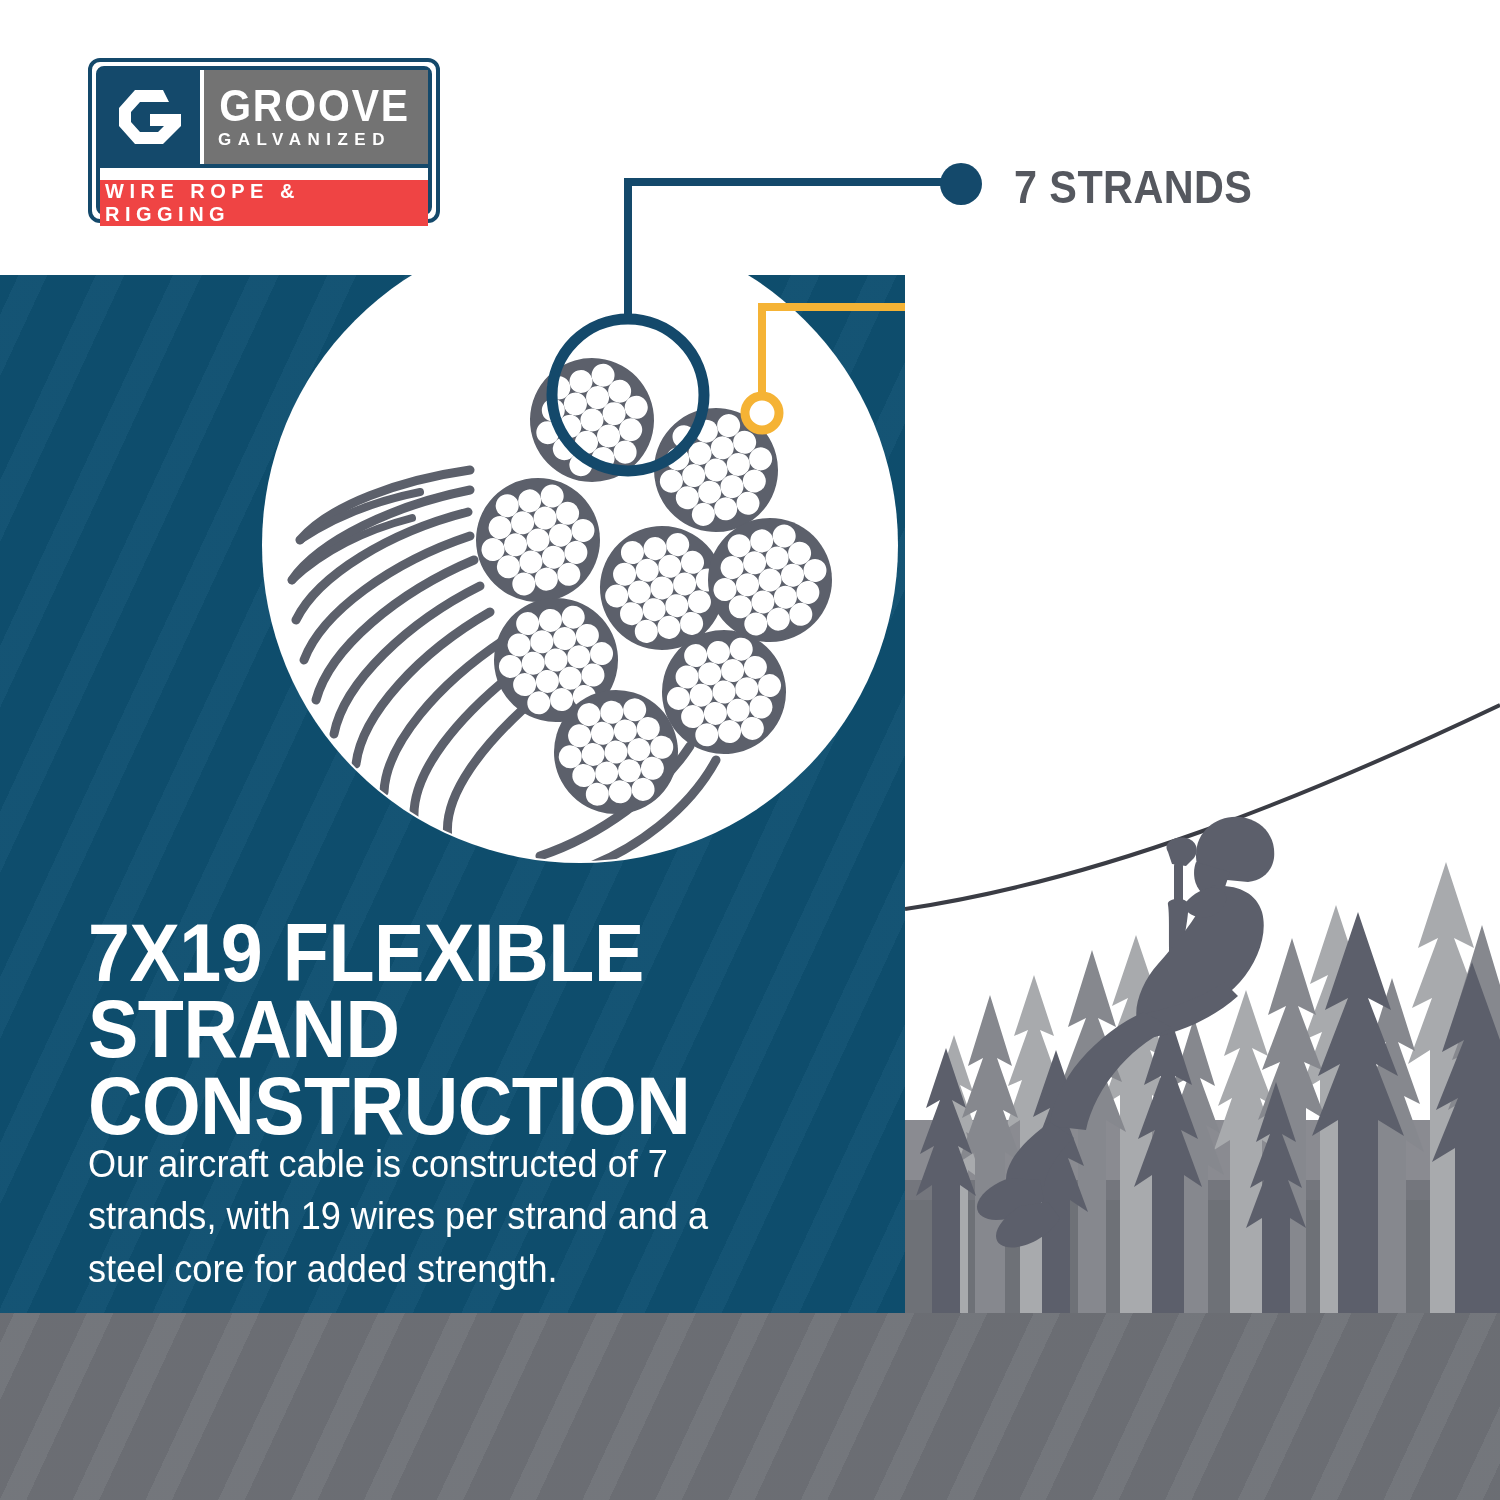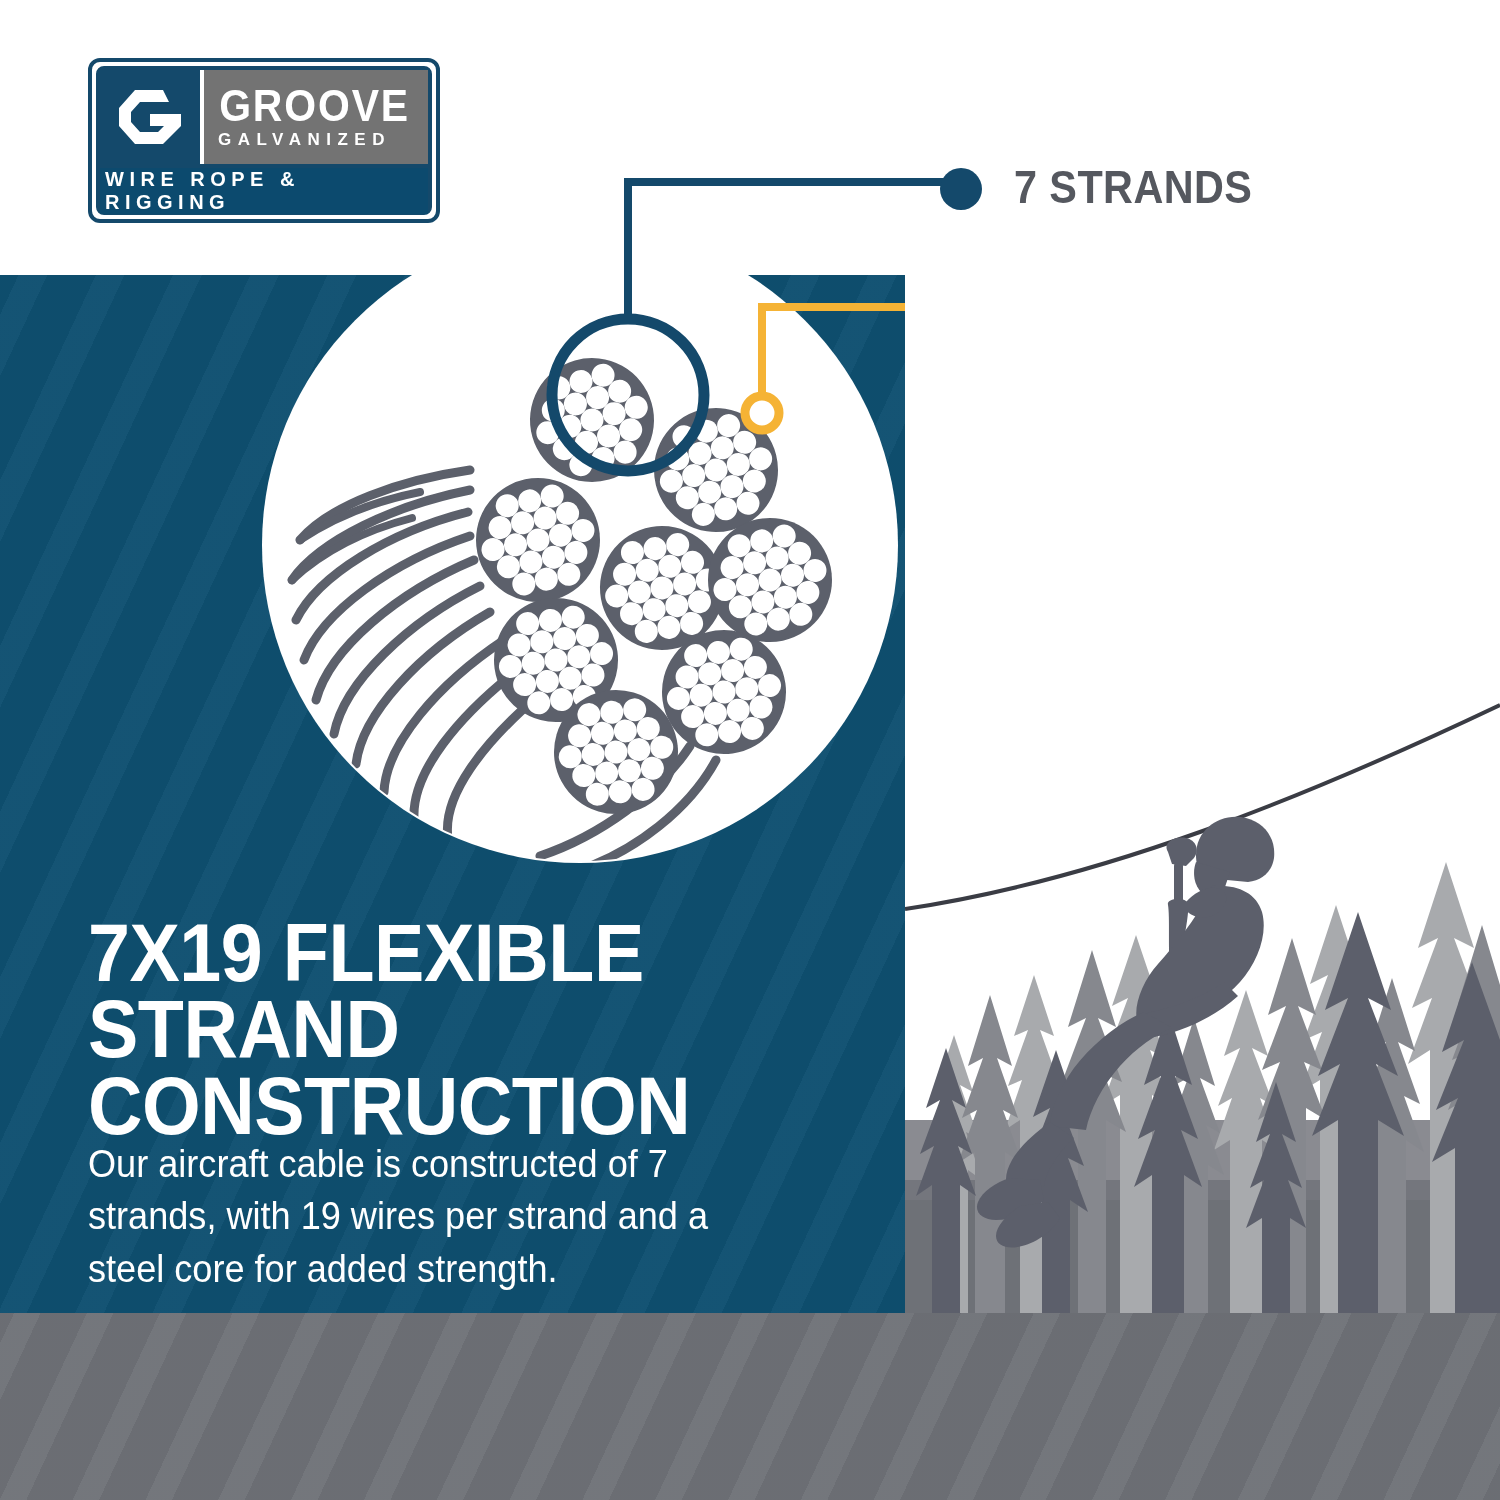--- a/index.html
+++ b/index.html
@@ -61,22 +61,22 @@
     color:#ffffff;
     font-weight:bold;
     font-size:17px;
     line-height:1.15;
     letter-spacing:6.5px;
     margin-top:3px;
     padding-left:6px;
   }
   .logo-bottom{
     flex:1;
-    background:#0c4a6e;
-    display:flex;align-items:center;justify-content:center;
+    background:#ef4444;
+    display:flex;align-items:center;justify-content:center;margin-top:12px;
   }
   .logo-bottom span{
     color:#ffffff;font-weight:bold;font-size:20px;letter-spacing:5.5px;
     padding-left:5px;
   }
 
   
   .teal-panel{
     position:absolute; left:0; top:275px; width:905px; height:1038px;
     background:#0E4F70;
@@ -111,21 +111,21 @@
     font-family:"Liberation Sans Narrow","Liberation Sans",sans-serif;
     font-size:38px;
     line-height:1.38;
     transform:scaleX(0.95);
     transform-origin:left top;
   }
 
   
   .callout{
     position:absolute;
-    display:flex;align-items:flex-end;
+    display:flex;align-items:flex-start;
   }
   .callout .dot{
     width:42px;height:42px;border-radius:50%;flex:0 0 42px;
   }
   .callout .c-label{
     margin-left:32px;
     color:#55585F;
     font-family:"Liberation Sans Narrow","Liberation Sans",sans-serif;
     font-weight:bold;
     font-size:47px;

